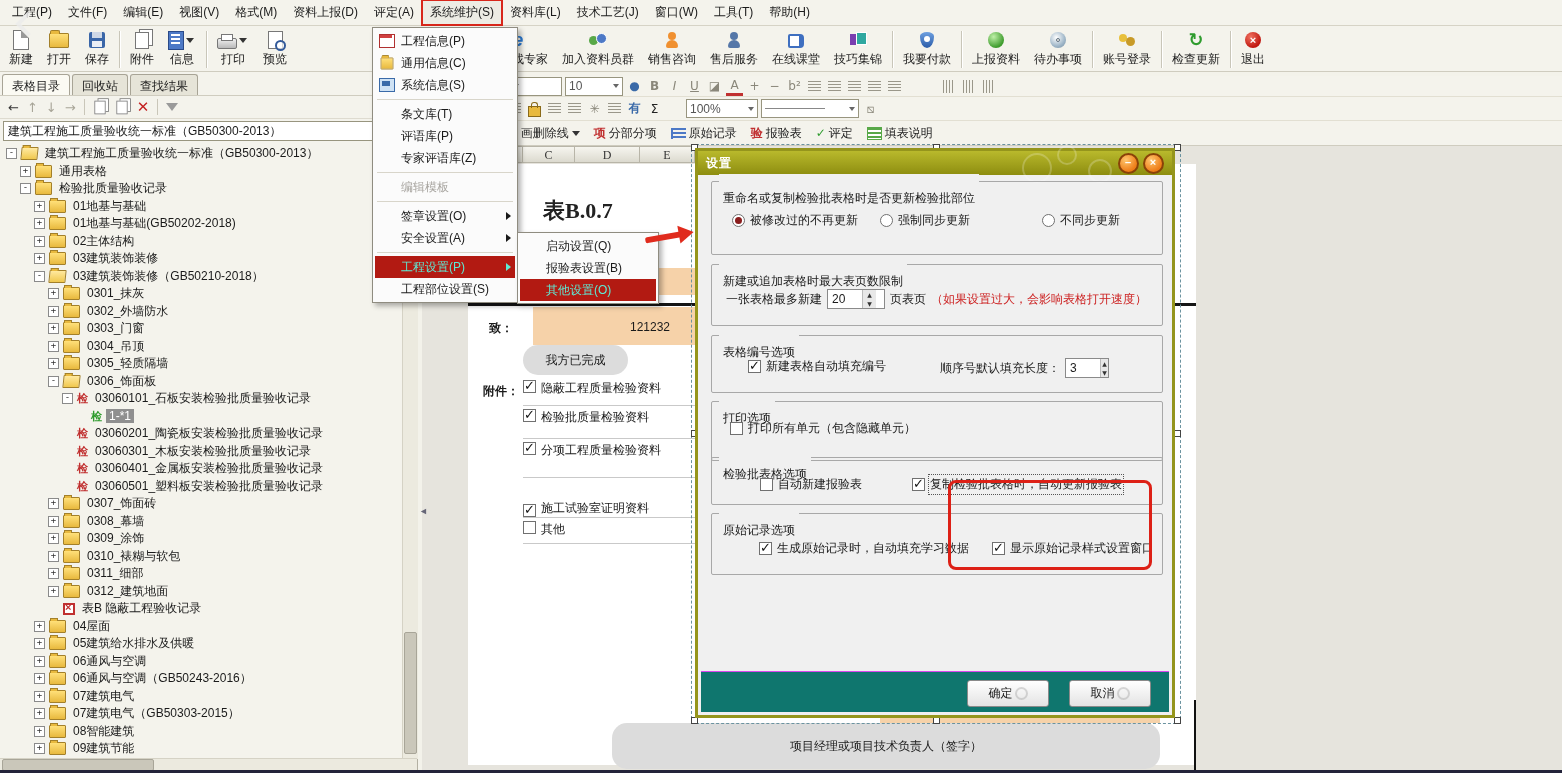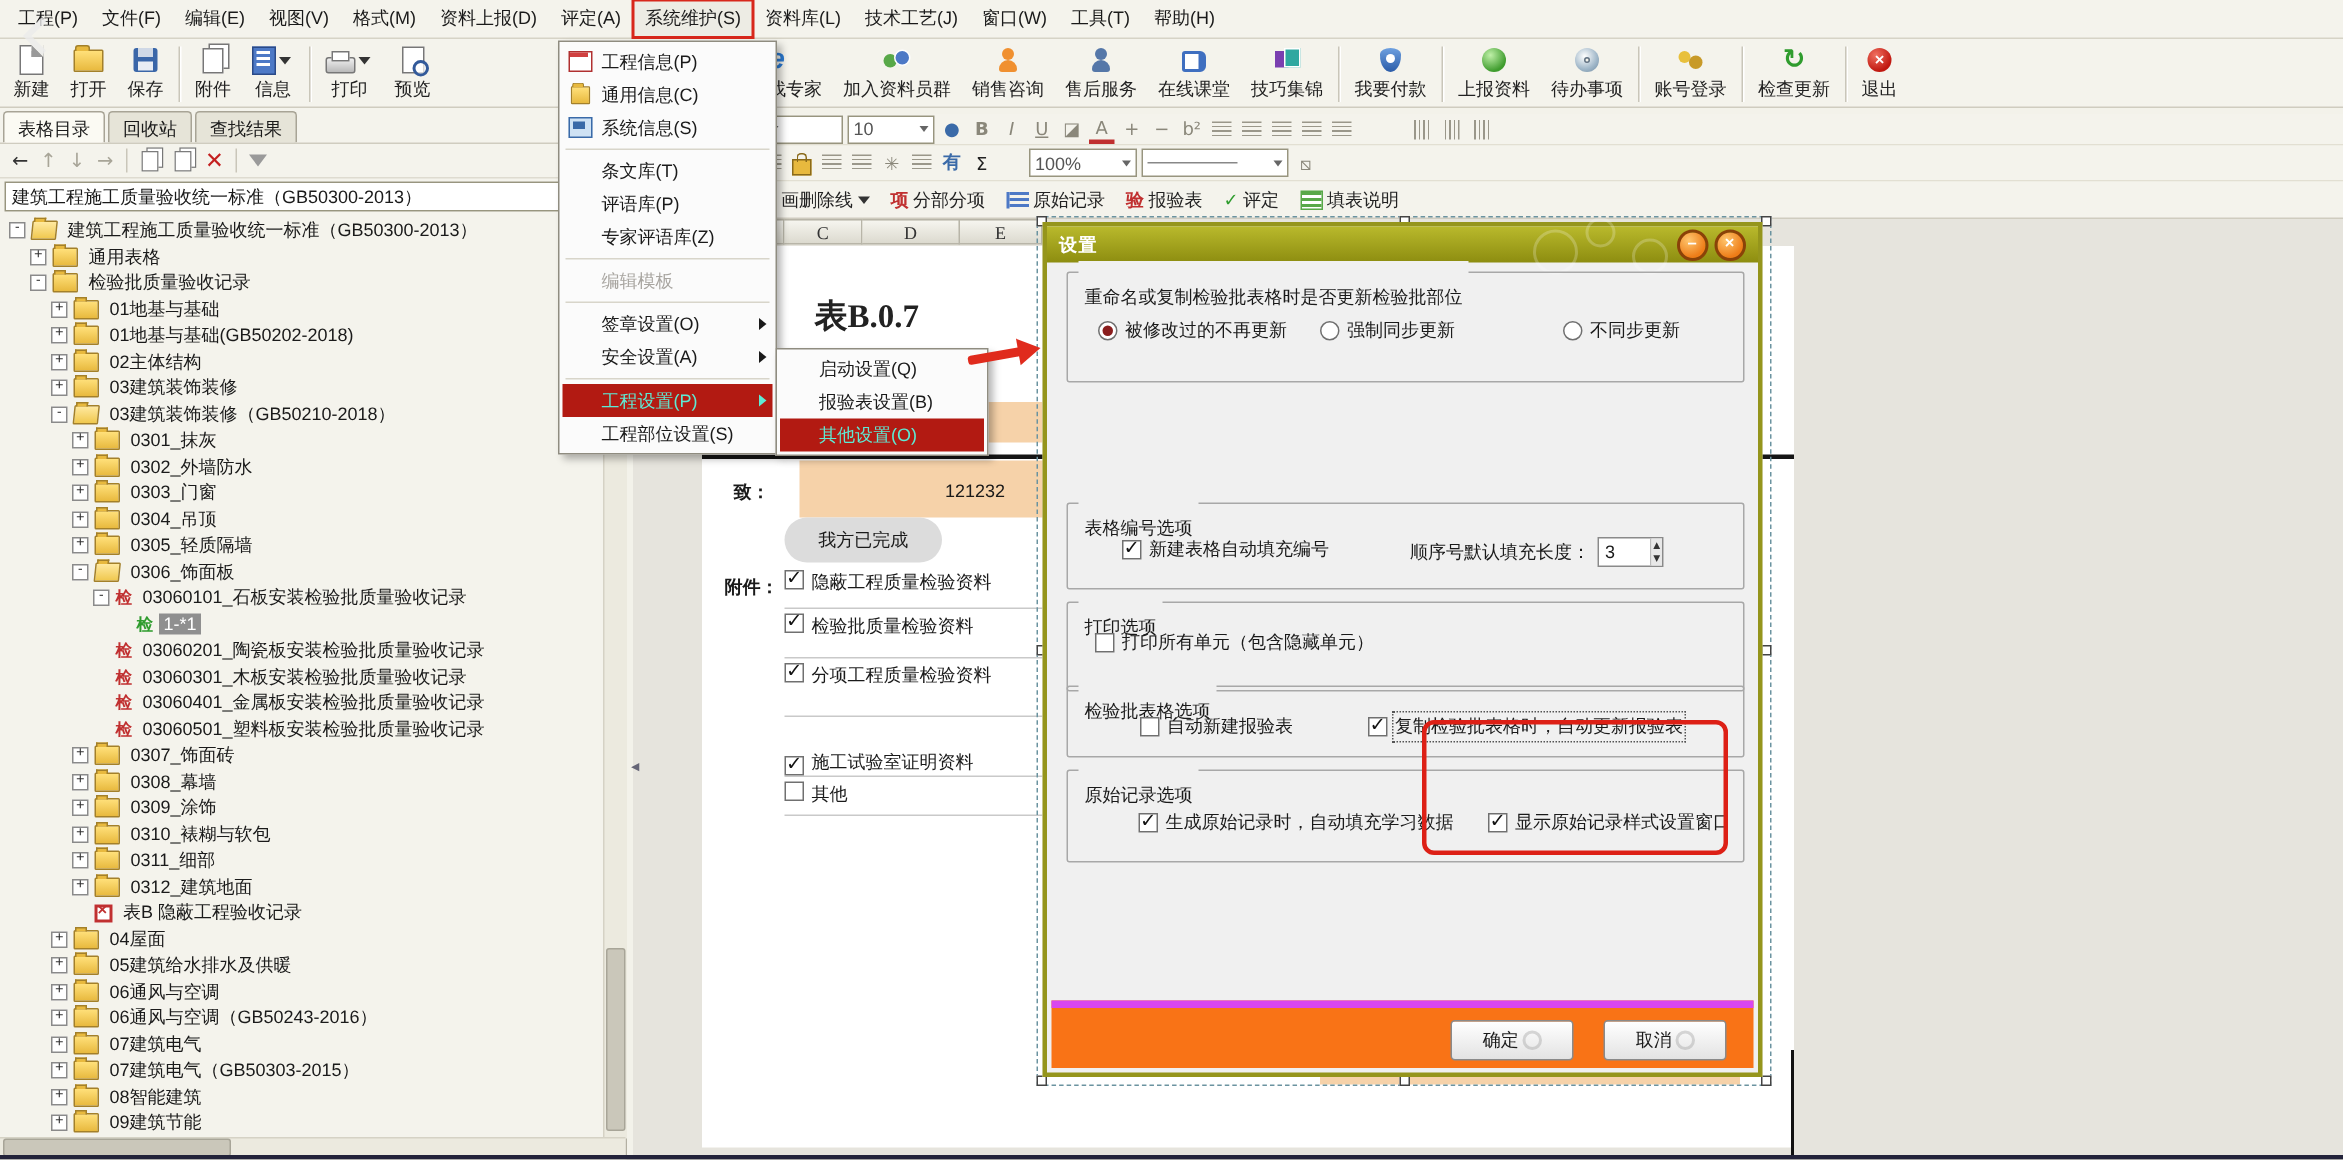--- a/index.html
+++ b/index.html
@@ -162,21 +162,21 @@
   .radio.on:before{content:"";position:absolute;left:2px;top:2px;width:7px;height:7px;border-radius:50%;background:#8a1d1d;}
   .opt{position:absolute;display:flex;align-items:center;gap:5px;white-space:nowrap;}
   .spin{display:inline-flex;border:1px solid #8a8a8a;background:#fff;height:20px;box-sizing:border-box;}
   .spin .v{padding:2px 4px;min-width:26px;}
   .spin .ud{width:13px;display:flex;flex-direction:column;border-left:1px solid #bbb;}
   .spin .ud i{flex:1;font-style:normal;font-size:6px;line-height:9px;text-align:center;color:#333;background:#e8e8e8;font-family:"DejaVu Sans",sans-serif;}
   .redtext{color:#cc2020;}
   .focusbox{outline:1px dotted #555;outline-offset:1px;}
   .dlgbtn{position:absolute;width:80px;height:25px;border:1px solid #8a8a8a;border-radius:3px;background:linear-gradient(#ffffff,#e3e3e3);display:flex;align-items:center;justify-content:center;gap:2px;}
   .dlgbtn .dec{width:13px;height:13px;border:2px solid rgba(150,150,150,.35);border-radius:50%;box-sizing:border-box;}
-  #btnbar{position:absolute;left:3px;right:3px;bottom:3px;height:40px;background:#f97316;border-top:5px solid #d946ef;}
+  #btnbar{position:absolute;left:3px;right:3px;bottom:3px;height:40px;background:#0f766e;border-top:1px solid #d946ef;}
 
   
   #selrect{left:691px;top:144px;width:488px;height:578px;border:1px dashed #6b93a0;z-index:29;}
   .handle{position:absolute;width:5px;height:5px;background:#fff;border:1px solid #444;z-index:29;}
   #redbox{left:948px;top:480px;width:198px;height:84px;border:3px solid #dd2016;border-radius:8px;z-index:35;}
   #redarrow{left:645px;top:227px;width:52px;height:18px;z-index:55;transform:rotate(-10deg);}
   #redarrow .shaft{position:absolute;left:0;top:6px;width:36px;height:6px;background:#e02b1d;border-radius:2px;}
   #redarrow .head{position:absolute;left:34px;top:0;width:0;height:0;border-top:9px solid transparent;border-bottom:9px solid transparent;border-left:15px solid #e02b1d;}
   #bottombar{left:0;bottom:0;width:100%;height:3px;background:#23233a;z-index:60;}
 </style>
@@ -517,20 +517,23 @@
       </div>
       <div class="attrow" style="left: 523px; top: 479px; width: 172px; height: 36px; position: absolute; align-items: flex-end; padding-top: 2px;">
         <span class="chk on"></span>
         <span>施工试验室证明资料</span>
       </div>
       <div class="attrow" style="left: 523px; top: 519px; width: 172px; height: 22px; position: absolute; align-items: flex-start; padding-top: 2px;">
         <span class="chk"></span>
         <span>其他</span>
       </div>
     </div>
+  <div class="abs cellgray" style="left:612px;top:723px;width:548px;height:46px;display:flex;align-items:center;justify-content:center">
+      <span>项目经理或项目技术负责人（签字）</span>
+    </div>
   <div class="abs cellorange" style="left:880px;top:714px;width:280px;height:9px"></div>
   <div class="abs" style="left:1194px;top:700px;width:2px;height:70px;background:#111"></div>
 
   <div id="sidebar" class="abs">
     <div id="tabs" class="abs">
         <div class="tab active">表格目录</div>
         <div class="tab">回收站</div>
         <div class="tab">查找结果</div>
       </div>
     <div id="treenav" class="abs">
@@ -752,20 +755,35 @@
             <span class="radio"></span>
             <span>强制同步更新</span>
           </div>
           <div class="opt" style="left: 330px; top: 30px;">
             <span class="radio"></span>
             <span>不同步更新</span>
           </div>
         </div>
     </div>
 
+    <div class="grp" style="top:113px;height:62px">
+      <span class="lg">新建或追加表格时最大表页数限制</span>
+      <div class="opt" style="left:14px;top:24px">
+        <span>一张表格最多新建</span>
+        <span class="spin" style="width:58px">
+            <span class="v">20</span>
+            <span class="ud">
+              <i>▲</i>
+              <i>▼</i>
+            </span>
+          </span>
+        <span>页表页</span>
+        <span class="redtext">（如果设置过大，会影响表格打开速度）</span>
+      </div>
+    </div>
 
     <div class="grp" style="top:184px;height:58px">
       <span class="lg">表格编号选项</span>
       <div class="opt" style="left:36px;top:22px">
         <span class="chk on"></span>
         <span>新建表格自动填充编号</span>
       </div>
       <div class="opt" style="left:228px;top:22px">
         <span>顺序号默认填充长度：</span>
         <span class="spin" style="width:44px">

